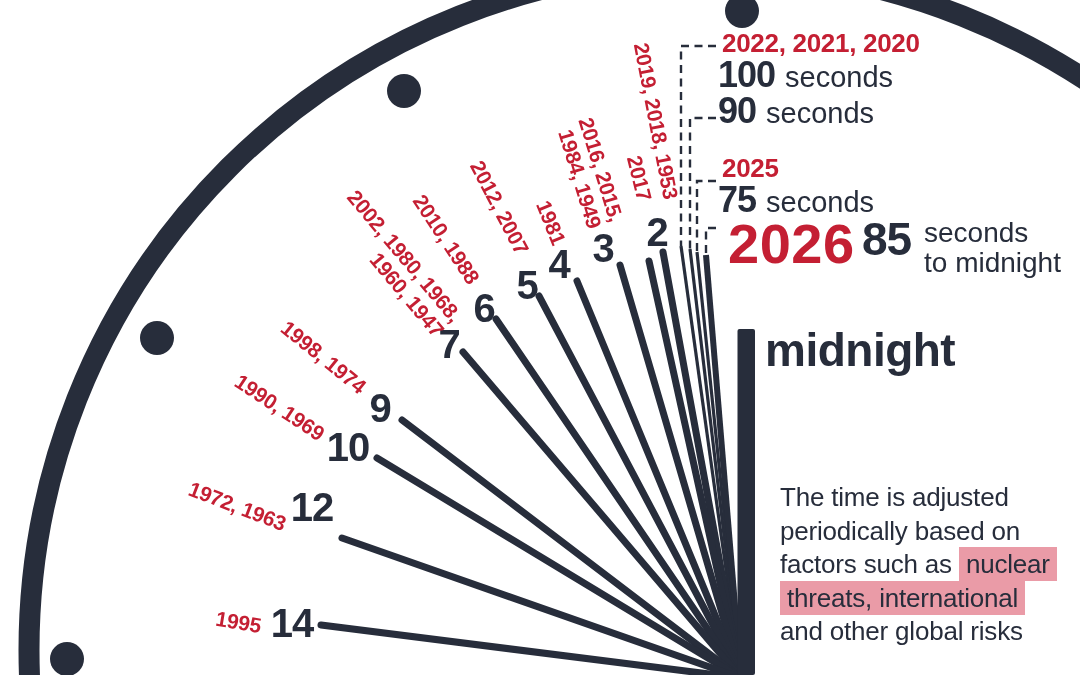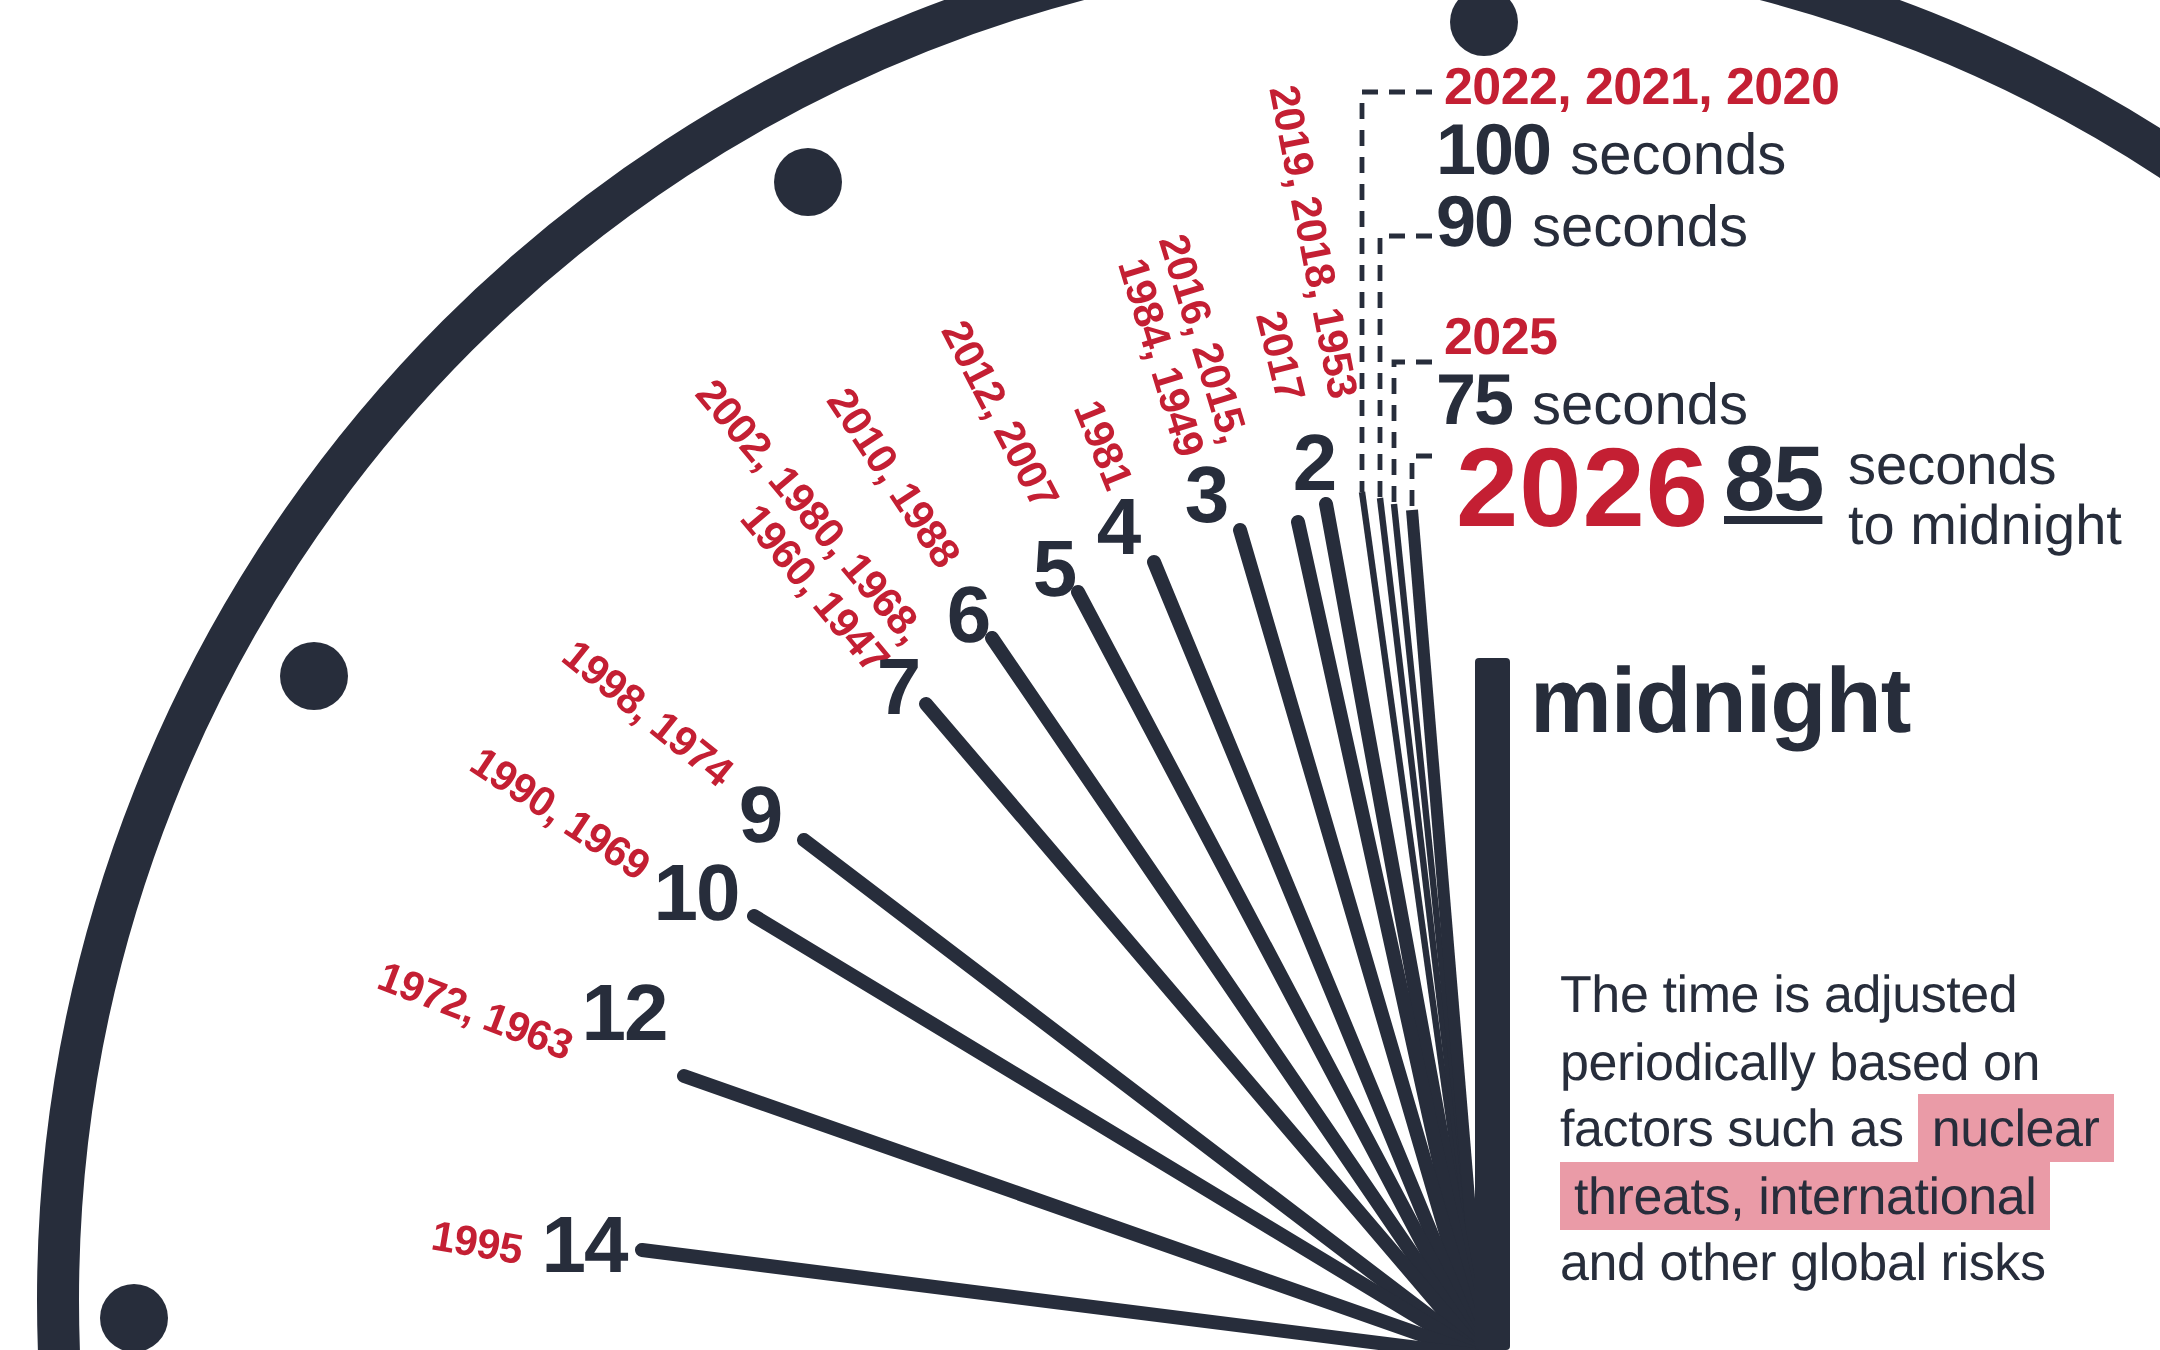--- a/index.html
+++ b/index.html
@@ -30,21 +30,21 @@
   }
   
   .sec-col{position:absolute;left:718px;top:0;width:360px;height:310px;}
   .sec-row{position:absolute;left:0;}
   .sec-years{font-weight:700;font-size:26px;line-height:26px;color:var(--red);letter-spacing:-0.3px;padding-left:4px;}
   .sec-line{line-height:37px;white-space:nowrap;}
   .sec-val{font-weight:700;font-size:36px;color:var(--dark);letter-spacing:-1px;}
   .sec-unit{font-size:29px;color:var(--dark);margin-left:10px;}
   .cur-row{position:absolute;left:10px;top:216px;width:350px;height:80px;}
   .cur-year{font-weight:700;font-size:56px;color:var(--red);letter-spacing:0.5px;line-height:1;}
-  .cur-val{position:absolute;left:134px;top:0;font-weight:700;font-size:46px;color:var(--dark);letter-spacing:-1px;line-height:1;text-decoration:underline;}
+  .cur-val{position:absolute;left:134px;top:0;font-weight:700;font-size:46px;color:var(--dark);letter-spacing:-1px;line-height:1;}
   .cur-unit{position:absolute;left:196px;top:2px;font-size:28px;line-height:30px;color:var(--dark);}
   .cur-unit span{display:block;}
   
   .midnight{
     position:absolute;left:765px;top:327px;
     font-weight:700;font-size:46px;color:var(--dark);letter-spacing:-0.5px;line-height:1;
   }
   
   .note{position:absolute;left:780px;top:481px;color:var(--dark);font-size:26px;letter-spacing:-0.2px;}
   .note-line{line-height:33.5px;white-space:nowrap;height:33.5px;}

